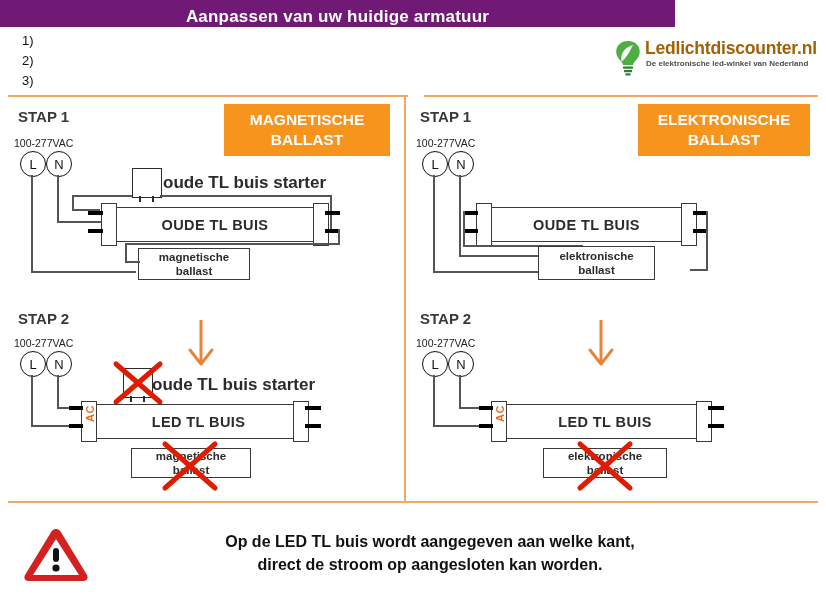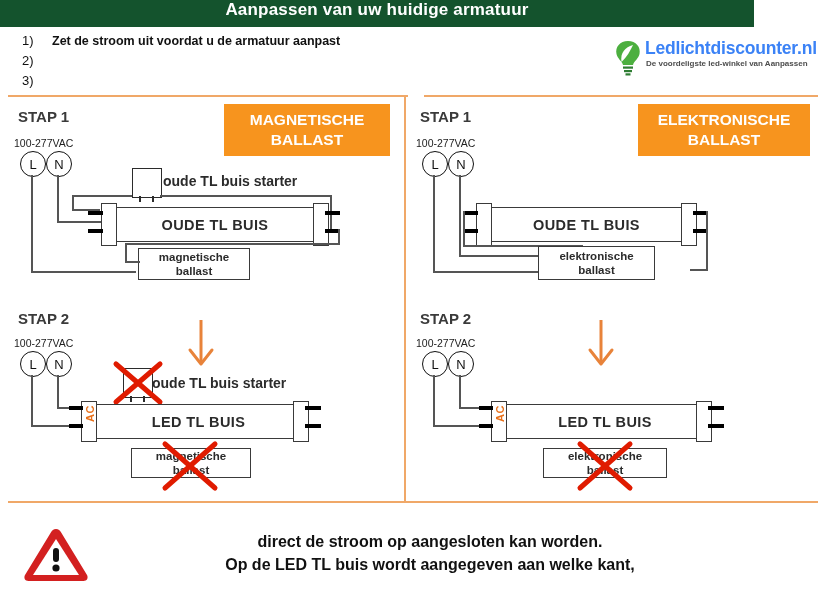--- a/index.html
+++ b/index.html
@@ -1,35 +1,35 @@
 <!DOCTYPE html>
 <html><head>
 <meta charset="utf-8">
 <style>
   html,body{margin:0;padding:0;background:#fff;}
   body{width:826px;height:598px;overflow:hidden;
        font-family:"Liberation Sans",sans-serif;color:#1a1a1a;}
   .page{position:relative;width:826px;height:598px;}
 
   
-  .banner{position:absolute;left:0;top:0;width:754px;height:27px;
-          background:#14532d;display:flex;align-items:flex-start;justify-content:center;}
+  .banner{position:absolute;left:0;top:0;width:675px;height:27px;
+          background:#701a75;display:flex;align-items:flex-end;justify-content:center;}
   .banner-title{color:#fff;font-size:17px;font-weight:bold;letter-spacing:.2px;}
 
   
   .instructions{position:absolute;left:22px;top:33px;width:600px;}
   .instr-row{display:flex;align-items:baseline;margin-bottom:5px;}
   .instr-num{width:30px;font-size:13px;font-weight:normal;color:#111;}
   .instr-txt{font-size:12.5px;font-weight:bold;color:#111;}
 
   
   .logo{position:absolute;left:613px;top:38px;width:205px;height:42px;}
   .logo-bulb{position:absolute;left:0;top:2px;width:30px;height:36px;}
   .logo-name{position:absolute;left:32px;top:0px;font-size:17.5px;font-weight:bold;
-             color:#3b82f6;letter-spacing:-.2px;white-space:nowrap;}
+             color:#a16207;letter-spacing:-.2px;white-space:nowrap;}
   .logo-tag{position:absolute;left:33px;top:21px;font-size:8px;font-weight:bold;
             color:#4d4d4d;white-space:nowrap;}
 
   
   .hsep{position:absolute;height:2px;background:#F0A868;}
   .hsep.l{left:8px;top:95px;width:400px;}
   .hsep.r{left:424px;top:95px;width:394px;}
   .vsep{position:absolute;left:404px;top:97px;width:2px;height:404px;background:#F0A868;}
   .hsep-bottom{position:absolute;left:8px;top:501px;width:810px;height:2px;background:#F0A868;}
 
@@ -61,21 +61,21 @@
   .pin{position:absolute;background:#000;height:4px;}
   .ac{position:absolute;color:#E8701A;font-size:11px;font-weight:bold;
       writing-mode:vertical-rl;transform:rotate(180deg);letter-spacing:.5px;}
 
   
   .box{position:absolute;border:1.5px solid #3a3a3a;background:#fff;
        display:flex;align-items:center;justify-content:center;text-align:center;}
   .box-label{font-size:11.5px;font-weight:bold;color:#2b2b2b;line-height:14px;}
   .starter{position:absolute;border:1.8px solid #2b2b2b;background:#fff;}
   .starter-pin{position:absolute;width:1.6px;background:#2b2b2b;}
-  .freetext{position:absolute;font-size:14px;font-weight:bold;color:#2b2b2b;}
+  .freetext{position:absolute;font-size:17px;font-weight:bold;color:#2b2b2b;}
 
   
   .arrow{position:absolute;}
 
   
   .xmark{position:absolute;}
   .warn{position:absolute;left:22px;top:525px;width:68px;height:60px;}
   .foot-txt{position:absolute;left:110px;top:530px;width:640px;text-align:center;
             font-size:16px;font-weight:bold;color:#111;line-height:23px;}
 </style>
@@ -84,40 +84,39 @@
 
 <div class="page">
 
   <div class="banner">
     <div class="banner-title">Aanpassen van uw huidige armatuur</div>
   </div>
 
   <div class="instructions">
     <div class="instr-row">
       <span class="instr-num">1)</span>
-      <span class="instr-txt">Zet de stroom uit voordat u de armatuur aanpast</span>
     </div>
     <div class="instr-row">
       <span class="instr-num">2)</span>
     </div>
     <div class="instr-row">
       <span class="instr-num">3)</span>
     </div>
   </div>
 
   <div class="logo">
     <svg class="logo-bulb" viewBox="0 0 30 36">
       <path d="M15 1 C7 1 2 7 3.5 14 C4.6 19 9 21 10 25 L20 25 C21 21 25.4 19 26.5 14 C28 7 23 1 15 1 Z" fill="#4CAF3F"></path>
       <path d="M20 5 C12 7 7 13 8.5 22 C14 17 17 11 20 5 Z" fill="#ffffff"></path>
       <rect x="10" y="26.5" width="10" height="2.2" fill="#2E7D32"></rect>
       <rect x="11" y="30" width="8" height="2.2" fill="#2E7D32"></rect>
       <rect x="12.5" y="33.3" width="5" height="2.2" fill="#2E7D32"></rect>
     </svg>
     <div class="logo-name">Ledlichtdiscounter.nl</div>
-    <div class="logo-tag">De voordeligste led-winkel van Aanpassen</div>
+    <div class="logo-tag">De elektronische led-winkel van Nederland</div>
   </div>
 
   <div class="hsep l"></div>
   <div class="hsep r"></div>
   <div class="vsep"></div>
   <div class="hsep-bottom"></div>
 
   <div class="badge left">
     <div>MAGNETISCHE</div>
     <div>BALLAST</div>
@@ -286,17 +285,17 @@
     <polyline points="4,32 15,46 26,32" fill="none" stroke="#E8833A" stroke-width="3" stroke-linecap="round" stroke-linejoin="round"></polyline>
   </svg>
 
   <svg class="warn" viewBox="0 0 68 60">
     <path d="M34 4 C36.5 4 38 5.5 39 7.2 L65 50 C66.5 53 65 56 61.5 56 L6.5 56 C3 56 1.5 53 3 50 L29 7.2 C30 5.5 31.5 4 34 4 Z" fill="#D32020"></path>
     <path d="M34 14 L57 50 L11 50 Z" fill="#ffffff"></path>
     <rect x="31" y="23" width="6" height="14" rx="3" fill="#111"></rect>
     <circle cx="34" cy="43" r="3.6" fill="#111"></circle>
   </svg>
   <div class="foot-txt">
+    <div>Op de LED TL buis wordt aangegeven aan welke kant,</div>
     <div>direct de stroom op aangesloten kan worden.</div>
-    <div>Op de LED TL buis wordt aangegeven aan welke kant,</div>
   </div>
 
 </div>
 
 </body></html>

